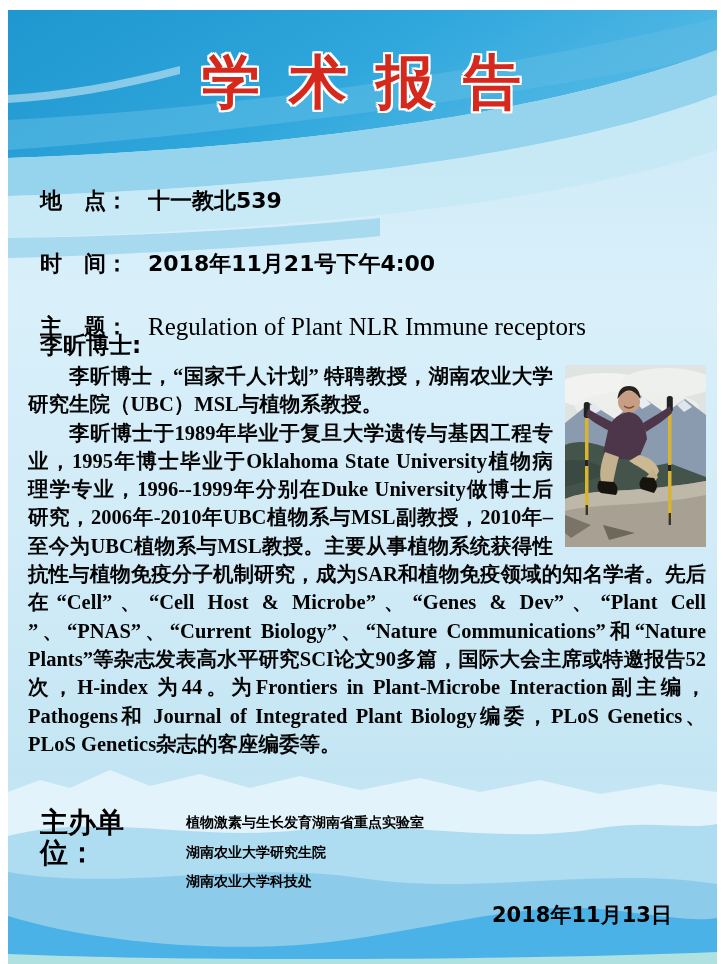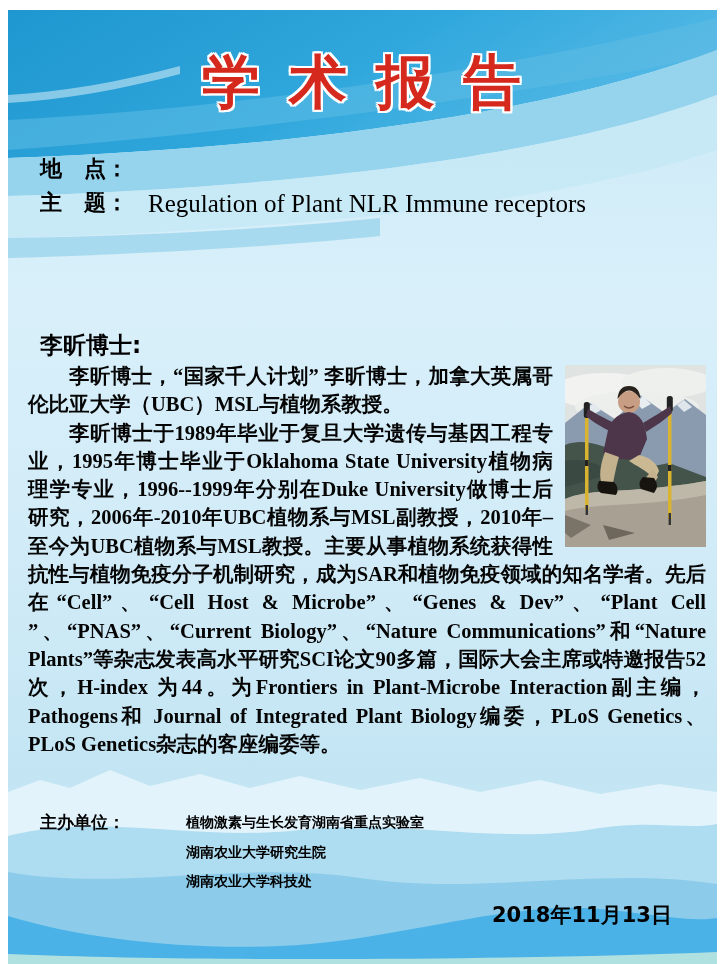--- a/index.html
+++ b/index.html
@@ -16,21 +16,21 @@
   .title{
     position:absolute;left:0;top:44px;width:723px;text-align:center;
     font-family:"DejaVu Serif","Liberation Serif",serif;font-weight:bold;
     font-size:58px;color:#d6291d;letter-spacing:0.50em;text-indent:0.50em;
     text-shadow:-2px -2px 0 #fff,2px -2px 0 #fff,-2px 2px 0 #fff,2px 2px 0 #fff,
                  0 -2px 0 #fff,0 2px 0 #fff,-2px 0 0 #fff,2px 0 0 #fff;
     white-space:nowrap;
   }
 
   .info{position:absolute;left:40px;top:153px;width:660px;}
-  .irow{display:flex;align-items:flex-end;margin-bottom:3px;}
+  .irow{display:flex;align-items:center;margin-bottom:3px;margin-top:32px;}
   .ilabel{flex:0 0 108px;font-size:22px;line-height:31px;color:#000;}
   .ival{font-size:22px;line-height:31px;color:#000;}
   .ival.en{font-size:25px;line-height:29px;}
   .topic-line{font-size:25px;line-height:29px;}
 
   .bio-heading{position:absolute;left:40px;top:330px;font-size:23px;color:#000;}
 
   .bio{
     position:absolute;left:28px;top:362px;width:678px;
     font-size:20.5px;line-height:28.3px;text-align:justify;color:#050505;
@@ -38,21 +38,21 @@
   }
   .bio p{margin:0;text-indent:2em;}
   .bio p + p{margin-top:0;}
   .photo{
     float:right;width:141px;height:182px;margin:3px 0 8px 12px;
     overflow:hidden;background:#dfe3e2;
   }
   .photo svg{display:block;width:141px;height:182px;}
 
   .org{position:absolute;left:40px;top:808px;display:flex;align-items:flex-start;}
-  .org-label{flex:0 0 106px;font-size:17px;line-height:29.5px;color:#000;}
+  .org-label{flex:0 0 106px;font-size:28px;line-height:29.5px;color:#000;}
   .org-items div{font-size:14px;line-height:29.5px;color:#000;margin-left:40px;}
 
   .date{position:absolute;left:492px;top:901px;font-size:21px;color:#000;}
 </style>
 </head>
 <body>
 
 <div class="poster">
 
   <svg class="bg" width="723" height="964" viewBox="0 0 723 964" xmlns="http://www.w3.org/2000/svg">
@@ -87,20 +87,25 @@
     <path d="M8,872 C120,892 240,860 360,878 C480,896 600,866 717,884 V964 H8 Z" fill="#8cccea"></path>
     <path d="M8,916 C80,938 180,950 280,946 C380,942 470,912 560,908 C620,906 680,924 717,918 V964 H8 Z" fill="#4bb2e8"></path>
     <path d="M8,954 C200,962 520,960 717,952 V964 H8 Z" fill="#c9ecdf" opacity="0.8"></path>
   </svg>
 
   <div class="title">学术报告</div>
 
   <div class="info">
     <div class="irow">
       <span class="ilabel zh">地　点：</span>
+      <span class="ival zh">十一教北539</span>
+    </div>
+    <div class="irow">
+      <span class="ilabel zh">时　间：</span>
+      <span class="ival zh">2018年11月21号下午4:00</span>
     </div>
     <div class="irow">
       <span class="ilabel zh">主　题：</span>
       <span class="ival en">
         <div class="topic-line">Regulation of Plant NLR Immune receptors</div>
       </span>
     </div>
   </div>
 
   <div class="bio-heading zh">李昕博士:</div>
@@ -146,21 +151,21 @@
         <path d="M64,47 C50,49 44,58 42,70 L38,88 C48,94 62,96 74,93 L82,74 C80,58 76,49 64,47 Z" fill="#4d3649"></path>
 
         <path d="M40,87 C36,98 34,108 36,116 L48,118 C50,108 52,98 54,92 Z" fill="#c4b28e"></path>
         <path d="M74,90 C84,92 92,98 94,106 L90,114 C82,106 70,100 64,96 Z" fill="#cbb994"></path>
         <path d="M88,104 L93,112 L87,121 L79,115 Z" fill="#c4b28e"></path>
 
         <path d="M34,116 q-4,8 2,12 l15,2 q4,-7 -2,-13 Z" fill="#17140f"></path>
         <path d="M78,112 q-6,6 -2,12 l13,4 q6,-7 0,-15 Z" fill="#17140f"></path>
       </svg>
     </div>
-    <p>李昕博士，“国家千人计划” 李昕博士，加拿大英属哥伦比亚大学（UBC）MSL与植物系教授。</p>
+    <p>李昕博士，“国家千人计划” 特聘教授，湖南农业大学研究生院（UBC）MSL与植物系教授。</p>
     <p>李昕博士于1989年毕业于复旦大学遗传与基因工程专业，1995年博士毕业于Oklahoma State University植物病理学专业，1996--1999年分别在Duke University做博士后研究，2006年-2010年UBC植物系与MSL副教授，2010年–至今为UBC植物系与MSL教授。主要从事植物系统获得性抗性与植物免疫分子机制研究，成为SAR和植物免疫领域的知名学者。先后在“Cell”、“Cell Host &amp; Microbe”、“Genes &amp; Dev”、“Plant Cell ”、“PNAS”、“Current Biology”、“Nature Communications”和“Nature Plants”等杂志发表高水平研究SCI论文90多篇，国际大会主席或特邀报告52次，H-index 为44。为Frontiers in Plant-Microbe Interaction副主编，Pathogens和 Journal of Integrated Plant Biology编委，PLoS Genetics、PLoS Genetics杂志的客座编委等。</p>
   </div>
 
   <div class="org zh">
     <span class="org-label zh">主办单位：</span>
     <div class="org-items">
       <div>植物激素与生长发育湖南省重点实验室</div>
       <div>湖南农业大学研究生院</div>
       <div>湖南农业大学科技处</div>
     </div>

